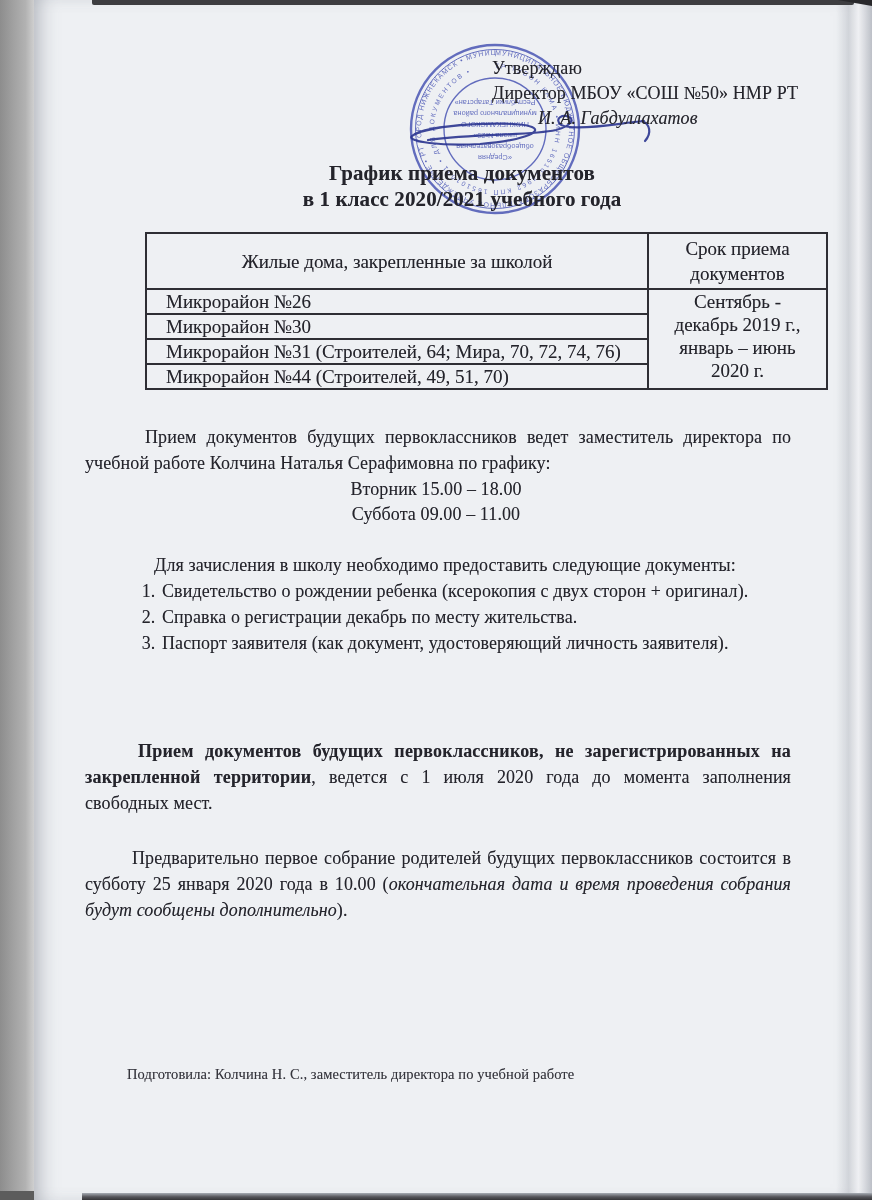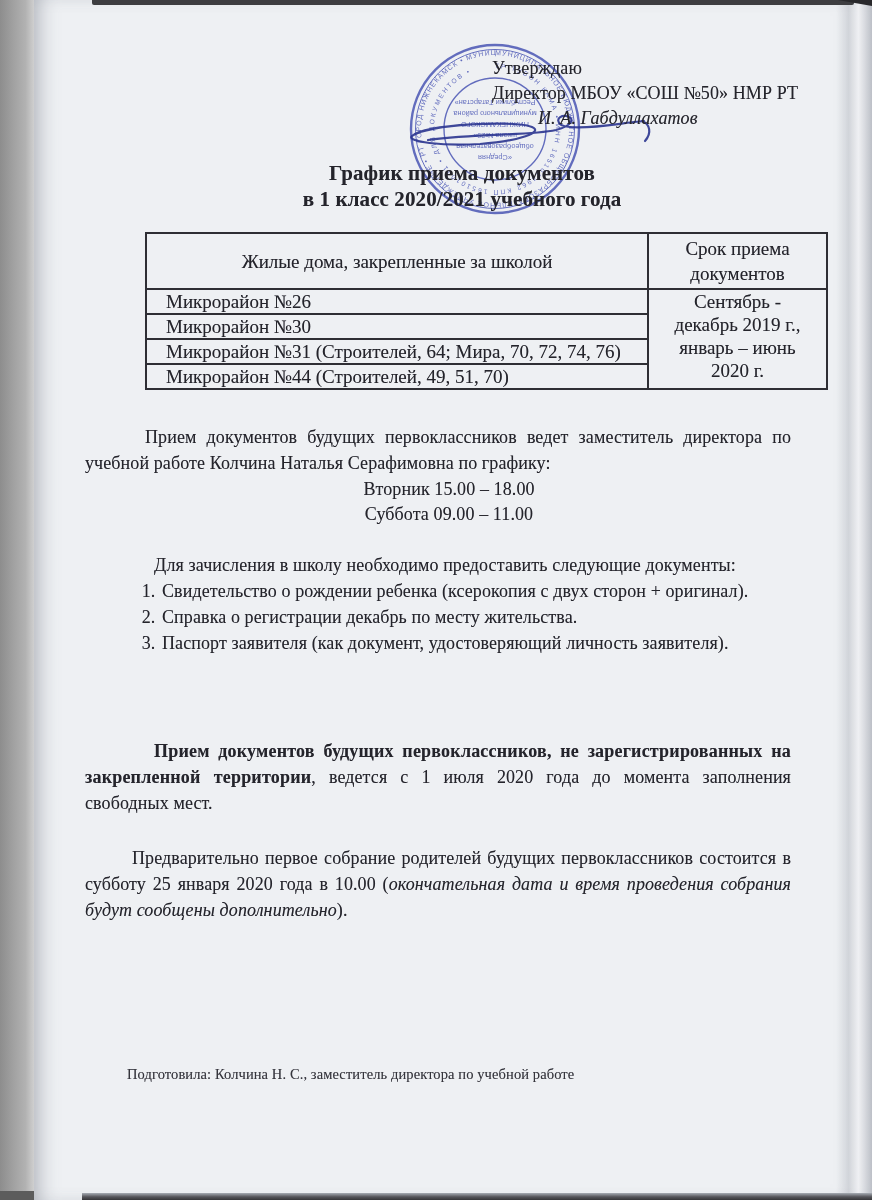--- a/index.html
+++ b/index.html
@@ -33,27 +33,27 @@
   .schedule-table col.c2{width:179px;}
   .schedule-table th,.schedule-table td{border:2px solid #2e2e34;font-weight:normal;padding:0;}
   .schedule-table th{height:54px;text-align:center;line-height:25px;vertical-align:middle;}
   .schedule-table td.left{height:23px;line-height:22px;text-align:left;padding-left:19px;vertical-align:middle;}
   .schedule-table td.period{text-align:center;vertical-align:top;line-height:23px;}
   .pre{white-space:pre-line;}
 
   .body{margin:0;font-size:18px;line-height:26px;text-align:center;}
   .just{text-align:justify;}
   .para-reception{left:85px;top:424px;width:706px;text-indent:60px;}
-  .schedule-lines{left:96px;top:477px;width:706px;text-align:center;line-height:25px;font-size:18px;}
+  .schedule-lines{left:83px;top:477px;width:706px;text-align:center;line-height:25px;font-size:18px;}
   .docs-intro{left:85px;top:552px;width:720px;}
   .docs-list{position:absolute;left:85px;top:578px;width:706px;margin:0;padding:0 0 0 75px;
     font-size:18px;line-height:26px;text-align:justify;text-shadow:0 0 .5px rgba(40,40,55,.35);letter-spacing:.1px;}
   .docs-list li{margin:0;padding:0 0 0 2px;}
   .para-notreg{left:85px;top:738px;width:706px;text-indent:53px;}
-  .para-notreg b{letter-spacing:.2px;margin-left:16px;}
+  .para-notreg b{letter-spacing:.2px;}
   .para-meeting{left:85px;top:845px;width:706px;text-indent:47px;}
   .footer-note{left:127px;top:1066px;width:560px;font-size:14.5px;color:#35353c;}
 
   .stamp{position:absolute;left:403px;top:37px;width:184px;height:184px;opacity:.82;}
   .stamp text{font-family:"Liberation Sans","DejaVu Sans",sans-serif;}
   .signature{position:absolute;left:398px;top:100px;width:260px;height:62px;opacity:.9;}
 </style>
 </head>
 <body>
 

